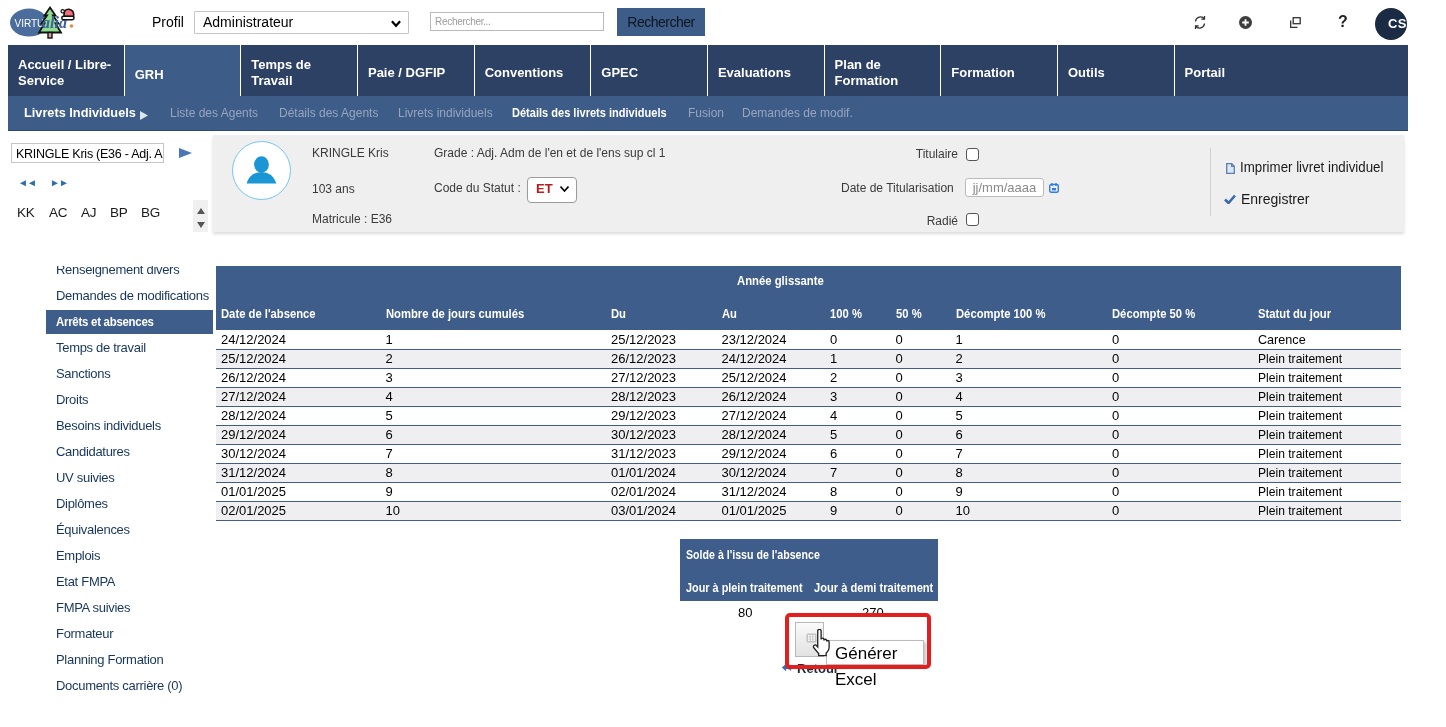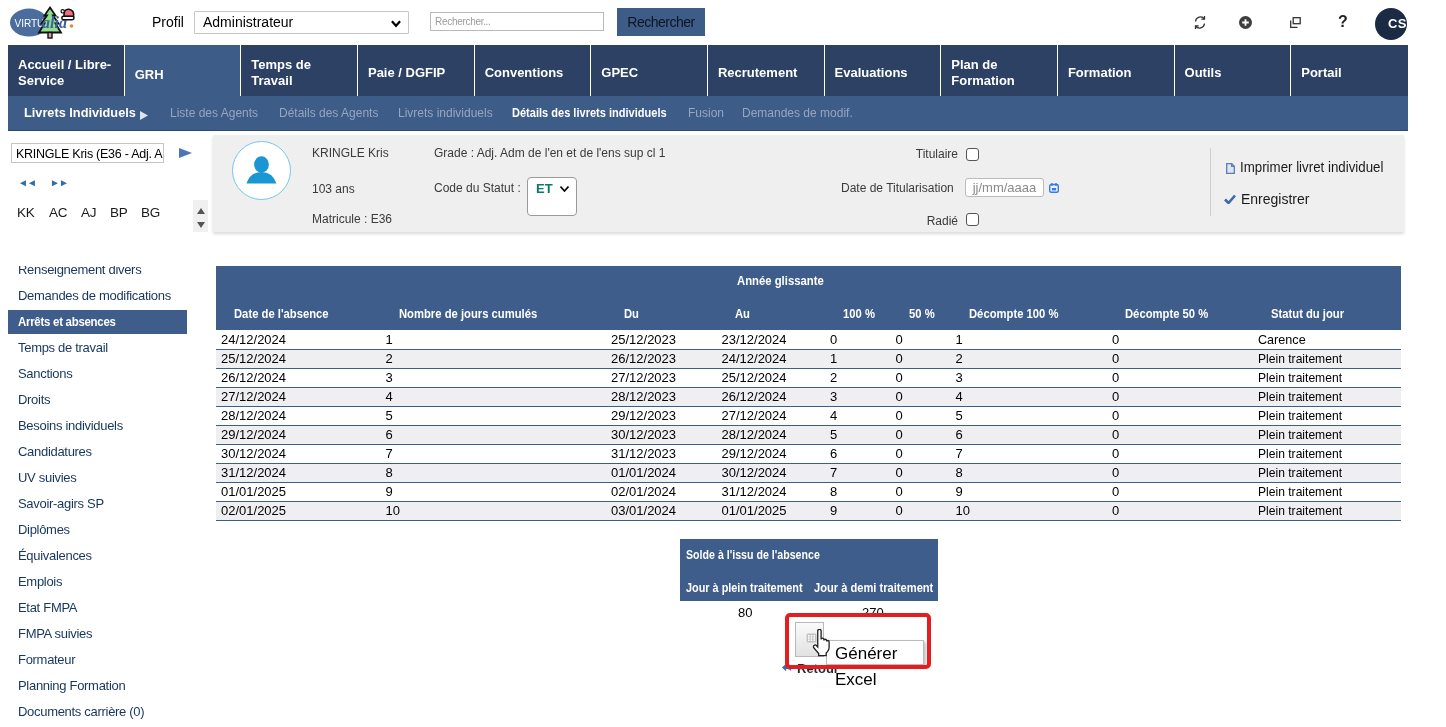--- a/index.html
+++ b/index.html
@@ -39,36 +39,36 @@
   #agent-play { position:absolute; left:179px; top:148px; width:0; height:0; border-left:13px solid #4a76b8; border-top:5px solid transparent; border-bottom:5px solid transparent; }
   .bluenav { position:absolute; font-size:10px; color:#2e6db4; font-weight:bold; letter-spacing:-1px; }
   .initials { position:absolute; top:205px; font-size:13.5px; color:#1a1a1a; letter-spacing:-0.3px; }
   #spinner { position:absolute; left:193px; top:200px; width:15px; height:32px; background:#f0f0f0; }
   #spinner .up { position:absolute; left:4px; top:8px; width:0; height:0; border-bottom:6px solid #555; border-left:4px solid transparent; border-right:4px solid transparent; }
   #spinner .dn { position:absolute; left:4px; top:22px; width:0; height:0; border-top:6px solid #555; border-left:4px solid transparent; border-right:4px solid transparent; }
 
   #agent-panel { position:absolute; left:213px; top:135px; width:1191px; height:97px; background:#efefef; box-shadow:0 2px 3px rgba(0,0,0,0.15); }
   #avatar-circle { position:absolute; left:19px; top:6px; width:59px; height:59px; border-radius:50%; background:#fff; border:1px solid #74c6ee; }
   .ap { position:absolute; font-size:12px; color:#3a3a3a; white-space:nowrap; }
-  #statut-select { position:absolute; left:314px; top:42px; width:50px; height:39px; background:#fff; border:1px solid #9a9a9a; border-radius:4px; font-size:13px; font-weight:bold; color:#0f766e; padding:3px 0 0 8px; }
+  #statut-select { position:absolute; left:314px; top:42px; width:50px; height:26px; background:#fff; border:1px solid #9a9a9a; border-radius:4px; font-size:13px; font-weight:bold; color:#b91c1c; padding:3px 0 0 8px; }
   .cb { position:absolute; width:13px; height:13px; background:#fff; border:1.5px solid #565656; border-radius:3px; }
   #date-input { position:absolute; left:752px; top:43px; width:79px; height:19px; background:#fff; border:1px solid #bbb; border-radius:3px; color:#8a8a8a; font-size:13px; text-align:center; line-height:17px; }
   #divider { position:absolute; left:997px; top:13px; width:1px; height:68px; background:#cfcfcf; }
   .action-txt { position:absolute; font-size:14px; color:#1a1a1a; white-space:nowrap; }
 
   
   #sidebar { position:absolute; left:0; top:266px; width:213px; height:461px; overflow:hidden; }
-  #sidebar ul { list-style:none; margin-top:-9px; }
+  #sidebar ul { list-style:none; margin-top:-9px;padding-left:38px; }
   #sidebar li { height:26px; line-height:26px; font-size:13px; letter-spacing:-0.3px; color:#16365c; padding-left:18px; white-space:nowrap; }
   #sidebar li.active { background:#3e5d8a; color:#fff; font-weight:bold; width:179px; margin-left:8px; padding-left:10px; height:24px; line-height:24px; margin-top:1px; margin-bottom:1px; }
 
   
   #maintable { position:absolute; left:216px; top:266px; width:1185px; border-collapse:collapse; table-layout:fixed; }
   #maintable .title { background:#3e5d8a; color:#fff; font-size:12.5px; font-weight:bold; text-align:center; height:32px; }
-  #maintable th { background:#3e5d8a; color:#fff; font-size:12.5px; font-weight:bold; text-align:left; height:32px; padding:0 0 0 18px; vertical-align:middle; }
+  #maintable th { background:#3e5d8a; color:#fff; font-size:12.5px; font-weight:bold; text-align:left; height:32px; padding:0 0 0 5px; vertical-align:middle; }
   #maintable td { font-size:13px; letter-spacing:0; color:#000; height:19px; padding:0 0 0 5px; border-bottom:1px solid #3e5d8a; vertical-align:middle; }
   #maintable tr.even td { background:#efeff1; }
 
   
   #solde { position:absolute; left:680px; top:539px; width:258px; }
   #solde .hdr { height:62px; background:#3e5d8a; color:#fff; font-weight:bold; font-size:12.5px; position:relative; }
   #solde .hdr div { white-space:nowrap; }
   #solde .vals { position:relative; height:20px; font-size:13px; color:#000; }
 
   
@@ -120,21 +120,20 @@
     <div id="avatar">CS</div>
   </div>
 
   <div id="tabs">
     <div class="tab">Accueil / Libre-Service</div>
     <div class="tab active">GRH</div>
     <div class="tab">Temps de Travail</div>
     <div class="tab">Paie / DGFIP</div>
     <div class="tab">Conventions</div>
     <div class="tab">GPEC</div>
-    <div class="tab">Recrutement</div>
     <div class="tab">Evaluations</div>
     <div class="tab">Plan de Formation</div>
     <div class="tab">Formation</div>
     <div class="tab">Outils</div>
     <div class="tab">Portail</div>
   </div>
 
   <div id="subnav">
     <div class="sn on" style="left:15.5px"><span class="hx2" style="font-size:13px;transform:scaleX(0.98)">Livrets Individuels</span></div>
     <svg class="abs" style="left:132px;top:15px" width="8" height="9" viewBox="0 0 8 9">
@@ -206,21 +205,20 @@
     <ul>
       <li>Renseignement divers</li>
       <li>Demandes de modifications</li>
       <li class="active"><span class="hx2" style="transform:scaleX(0.88)">Arrêts et absences</span></li>
       <li>Temps de travail</li>
       <li>Sanctions</li>
       <li>Droits</li>
       <li>Besoins individuels</li>
       <li>Candidatures</li>
       <li>UV suivies</li>
-      <li>Savoir-agirs SP</li>
       <li>Diplômes</li>
       <li>Équivalences</li>
       <li>Emplois</li>
       <li>Etat FMPA</li>
       <li>FMPA suivies</li>
       <li>Formateur</li>
       <li>Planning Formation</li>
       <li>Documents carrière (0)</li>
     </ul>
   </div>

